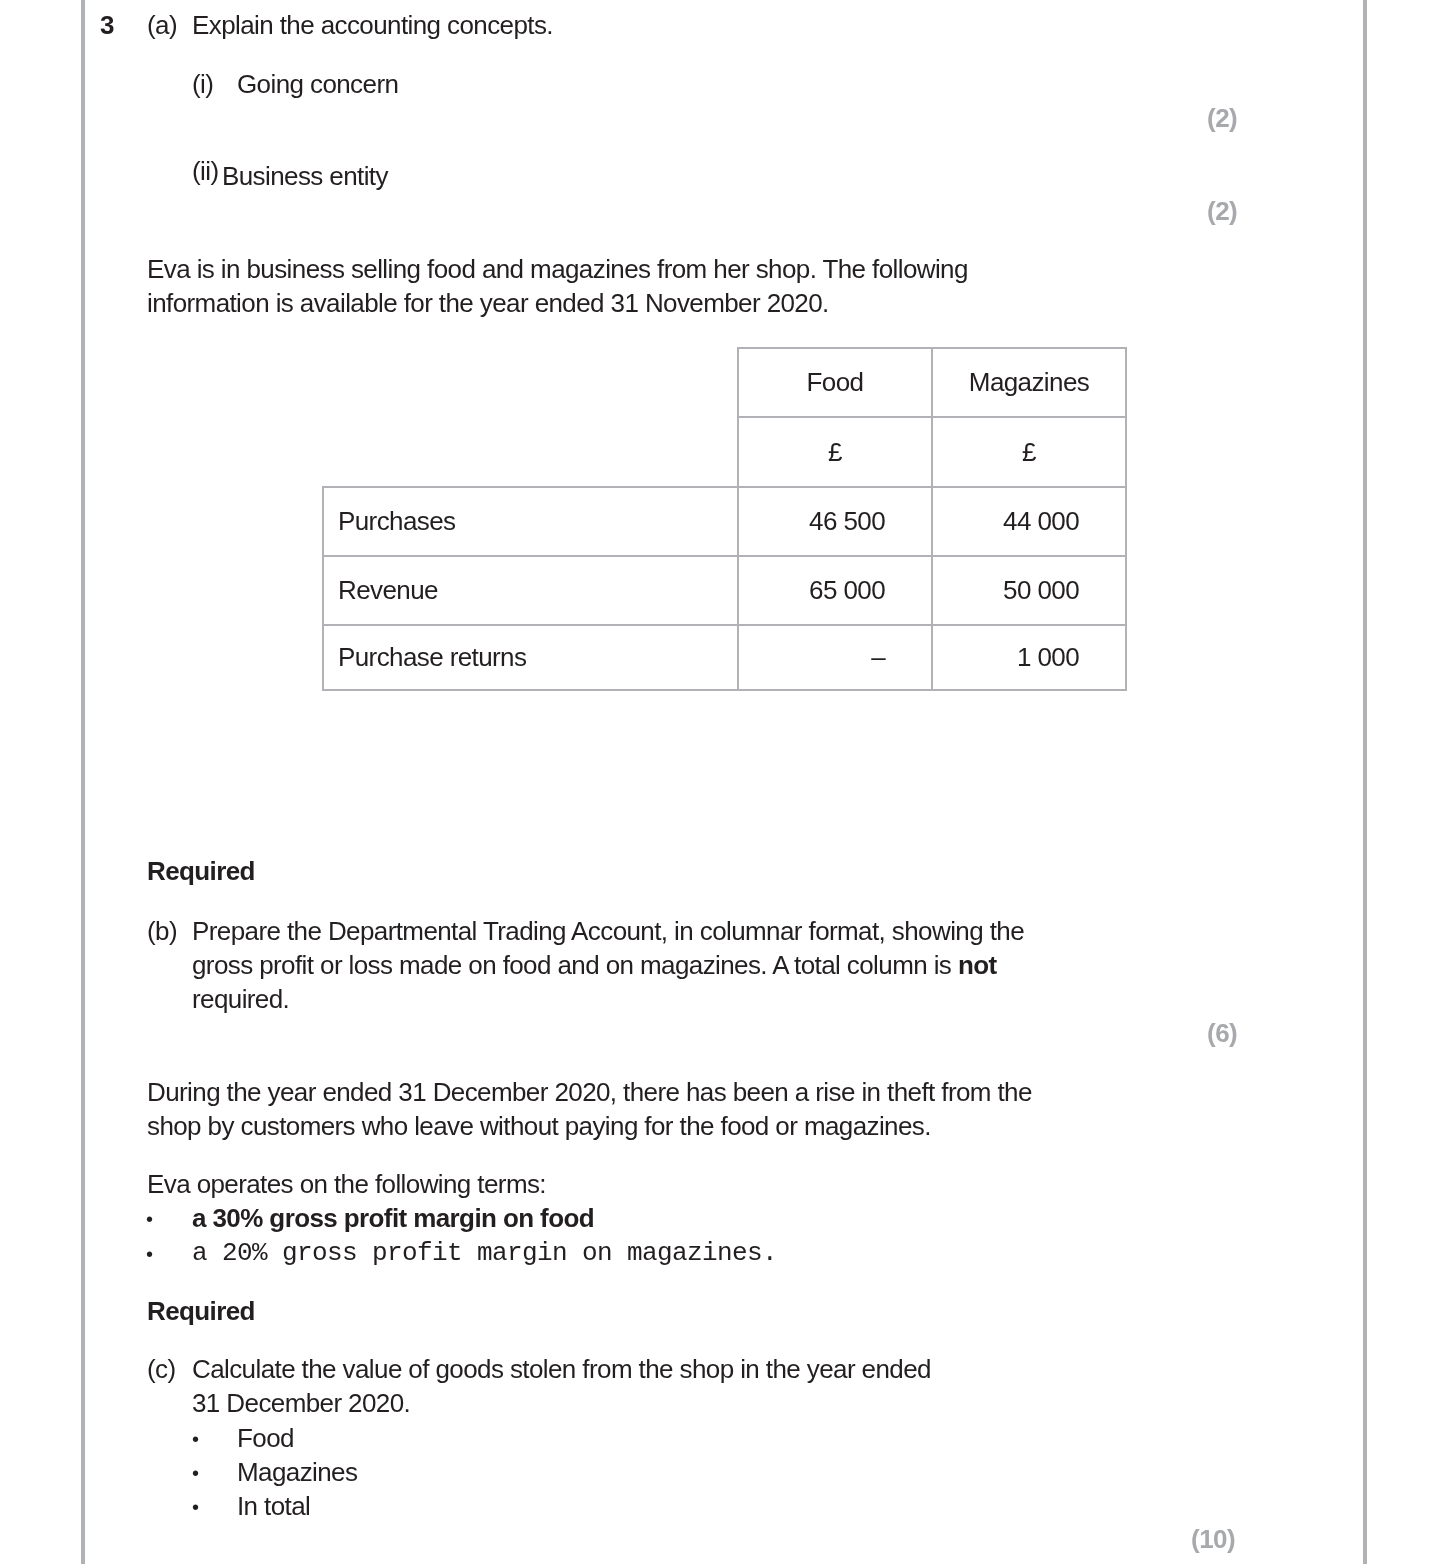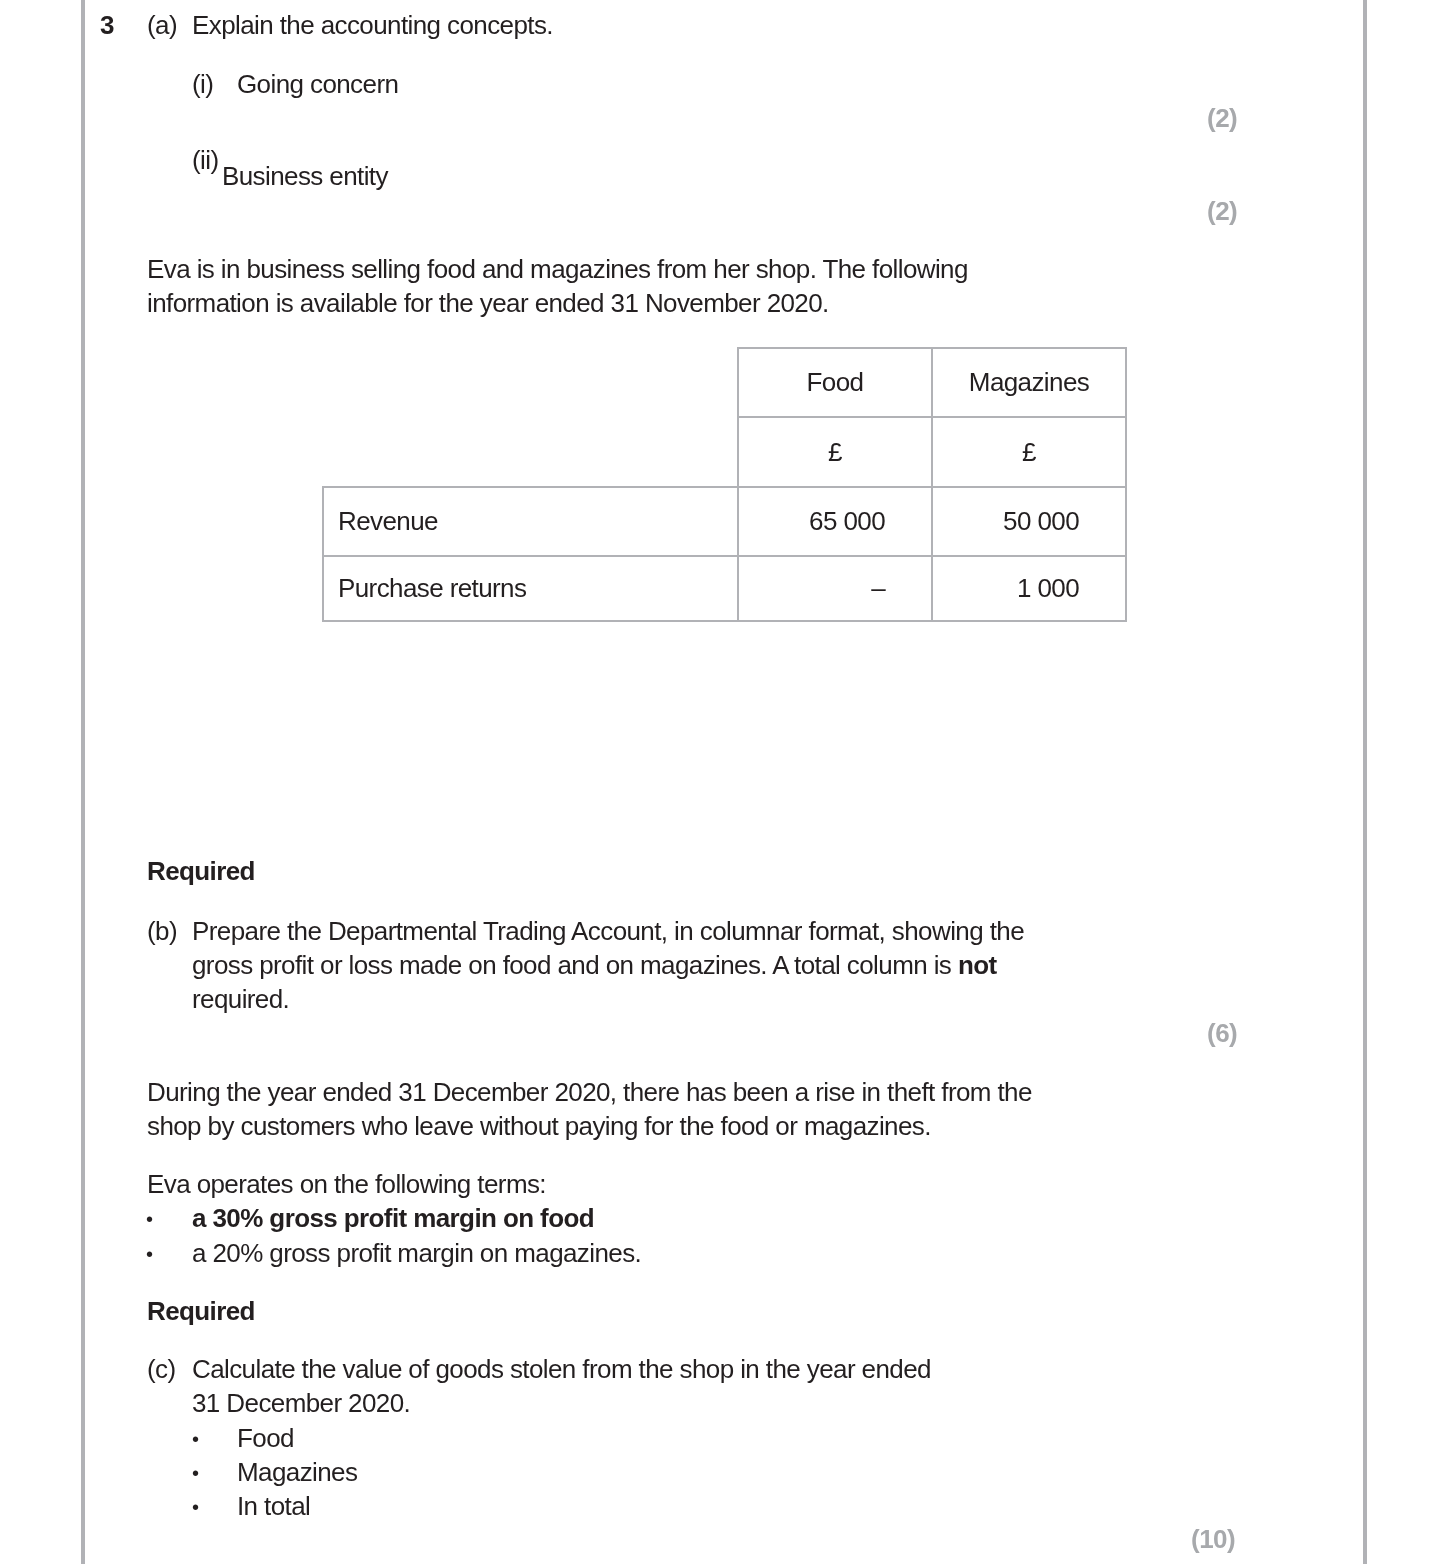--- a/index.html
+++ b/index.html
@@ -36,38 +36,43 @@
 
 <div class="qnum">3</div>
 
 <div class="t" style="left:147px; top:8px;">(a)</div>
 <div class="t" style="left:192px; top:8px;">Explain the accounting concepts.</div>
 
 <div class="t" style="left:192px; top:67px;">(i)</div>
 <div class="t" style="left:237px; top:67px;">Going concern</div>
 <div class="mark" style="top:101px;">(2)</div>
 
-<div class="t" style="left:192px; top:143px;">(ii)</div>
+<div class="t" style="left:192px; top:154px;">(ii)</div>
 <div class="t" style="left:222px; top:159px;">Business entity</div>
 <div class="mark" style="top:194px;">(2)</div>
 
 <div class="t" style="left:147px; top:252px;">Eva is in business selling food and magazines from her shop. The following</div>
 <div class="t" style="left:147px; top:286px;">information is available for the year ended 31 November 2020.</div>
 
 <table class="data-table">
   <tbody>
       <tr class="hdr">
     <td class="blank label-cell"></td>
     <td class="col" style="height:69px;">Food</td>
     <td class="col" style="height:69px;">Magazines</td>
   </tr>
   <tr class="hdr">
     <td class="blank label-cell"></td>
     <td class="col" style="height:70px;">£</td>
     <td class="col" style="height:70px;">£</td>
+  </tr>
+  <tr>
+    <td class="label-cell" style="height:69px;">Purchases</td>
+    <td class="num">46 500</td>
+    <td class="num">44 000</td>
   </tr>
   <tr>
     <td class="label-cell" style="height:69px;">Revenue</td>
     <td class="num">65 000</td>
     <td class="num">50 000</td>
   </tr>
   <tr>
     <td class="label-cell" style="height:60px;">Purchase returns</td>
     <td class="num">–</td>
     <td class="num">1 000</td>
@@ -83,21 +88,21 @@
 <div class="t" style="left:192px; top:982px;">required.</div>
 <div class="mark" style="top:1016px;">(6)</div>
 
 <div class="t" style="left:147px; top:1075px;">During the year ended 31 December 2020, there has been a rise in theft from the</div>
 <div class="t" style="left:147px; top:1109px;">shop by customers who leave without paying for the food or magazines.</div>
 
 <div class="t" style="left:147px; top:1167px;">Eva operates on the following terms:</div>
 <div class="bullet" style="left:146px; top:1202px;">•</div>
 <div class="t" style="left:192px; top:1201px;font-weight:bold;">a 30% gross profit margin on food</div>
 <div class="bullet" style="left:146px; top:1237px;">•</div>
-<div class="t" style="left:192px; top:1236px;">a 20% gross profit margin on magazines.</div>
+<div class="t" style="left:192px; top:1236px;font-family:Liberation Mono, monospace;">a 20% gross profit margin on magazines.</div>
 
 <div class="t bold" style="left:147px; top:1294px;">Required</div>
 
 <div class="t" style="left:147px; top:1352px;">(c)</div>
 <div class="t" style="left:192px; top:1352px;">Calculate the value of goods stolen from the shop in the year ended</div>
 <div class="t" style="left:192px; top:1386px;">31 December 2020.</div>
 
 <div class="bullet" style="left:192px; top:1422px;">•</div>
 <div class="t" style="left:237px; top:1421px;">Food</div>
 <div class="bullet" style="left:192px; top:1456px;">•</div>

